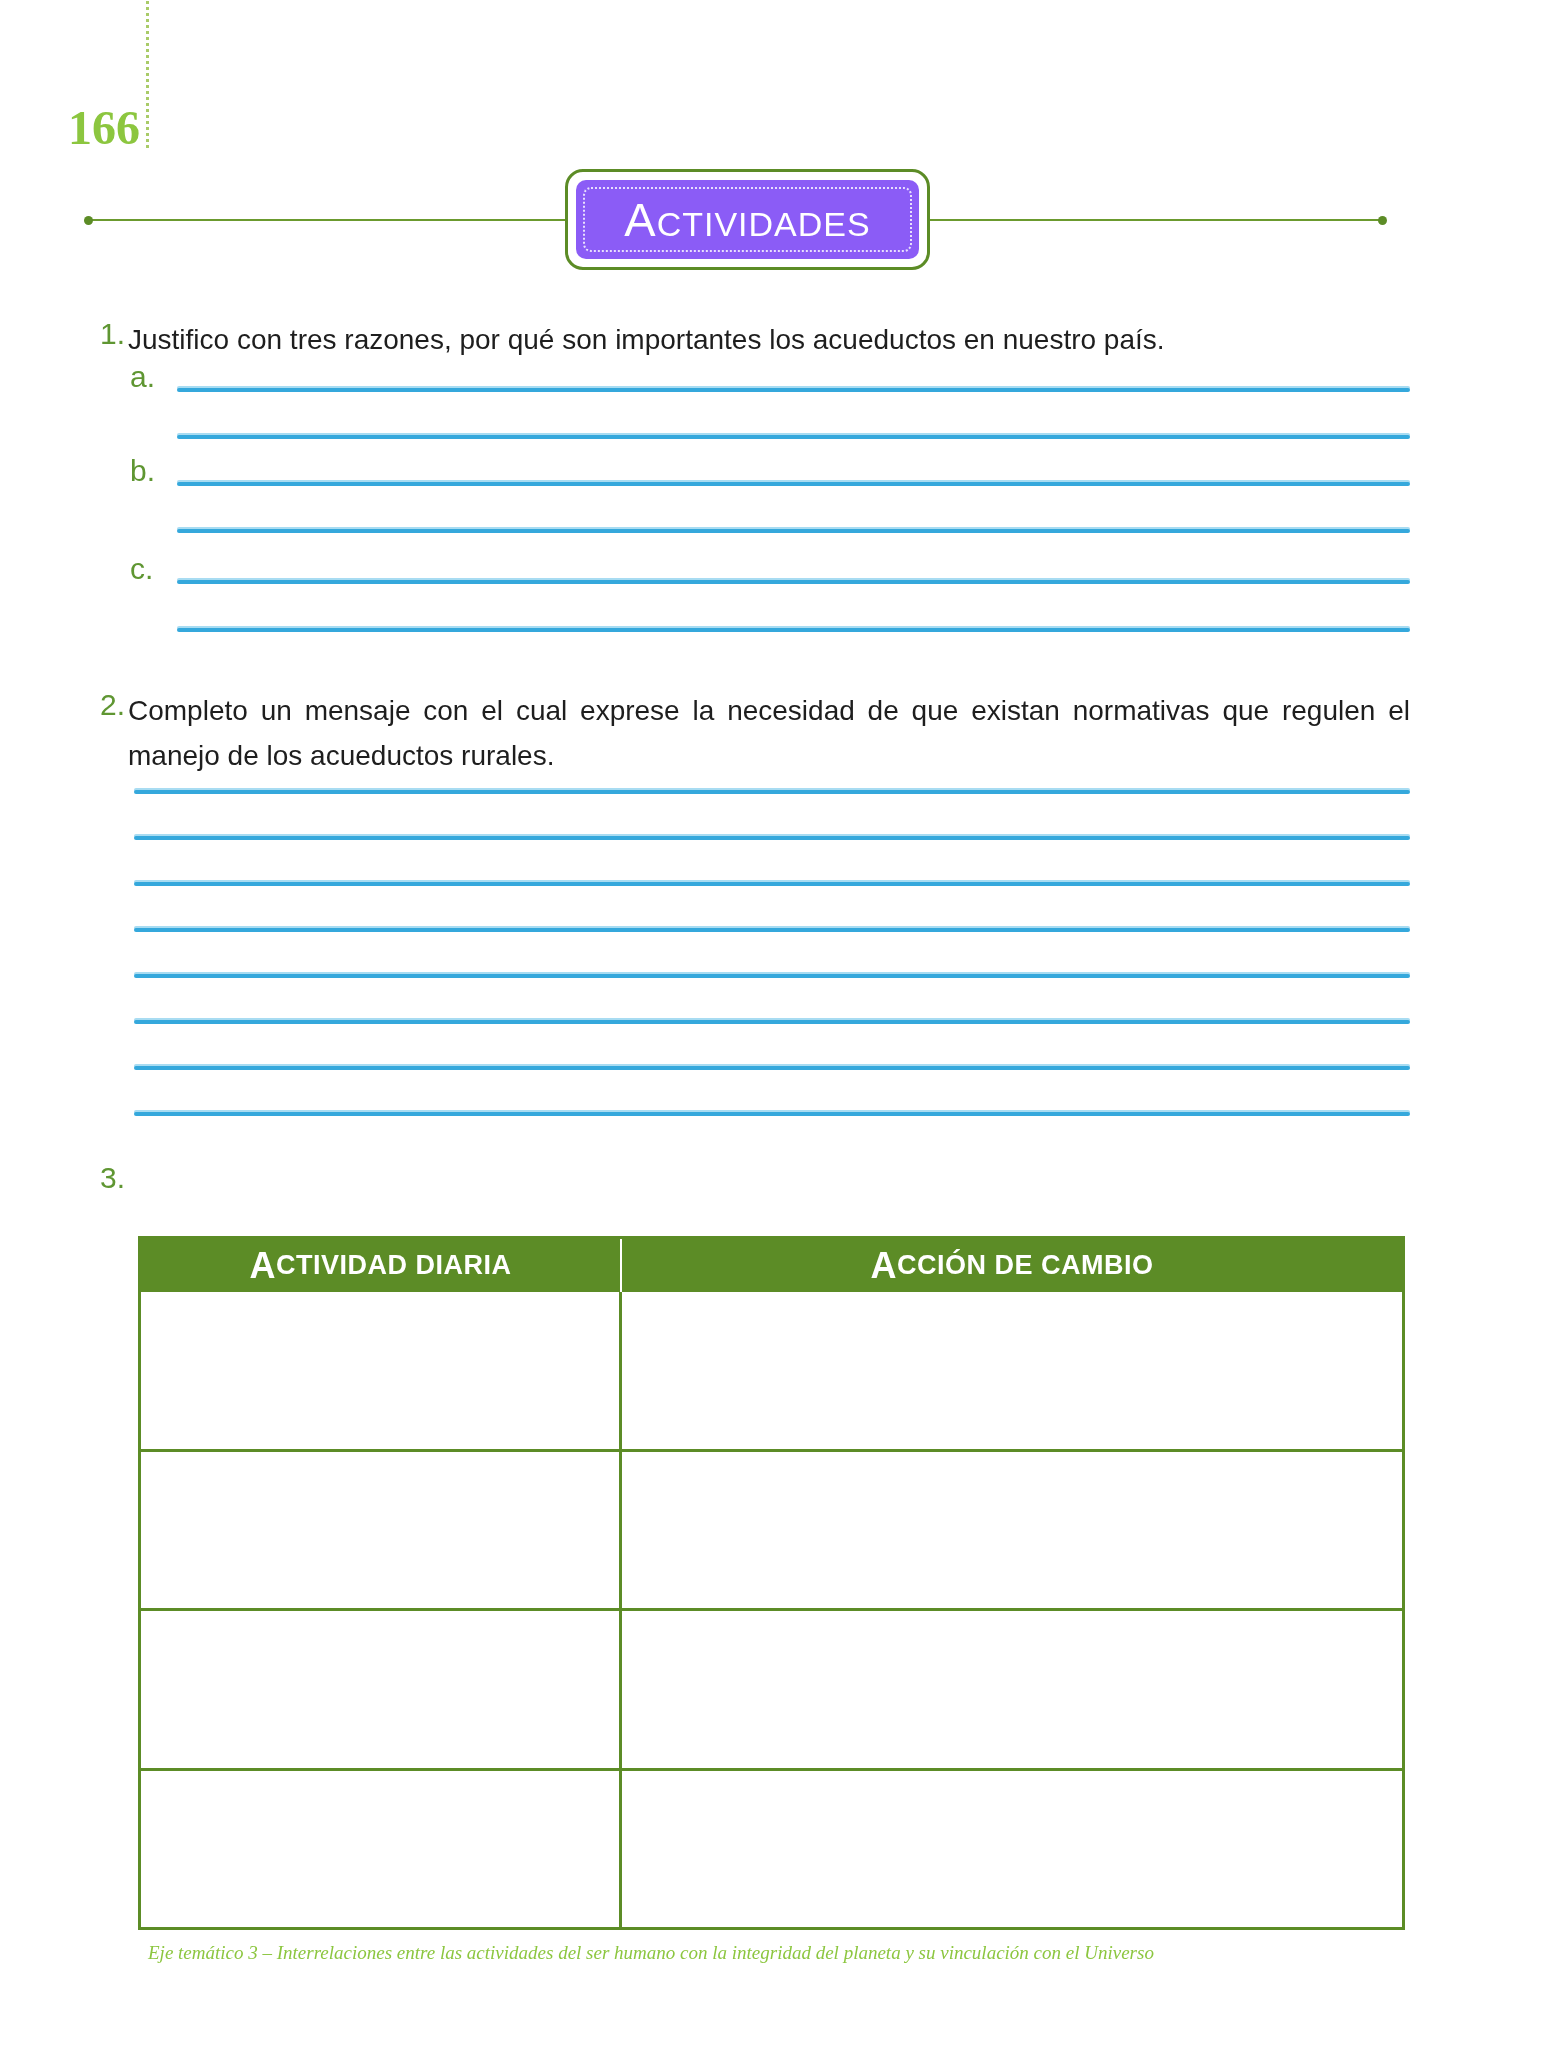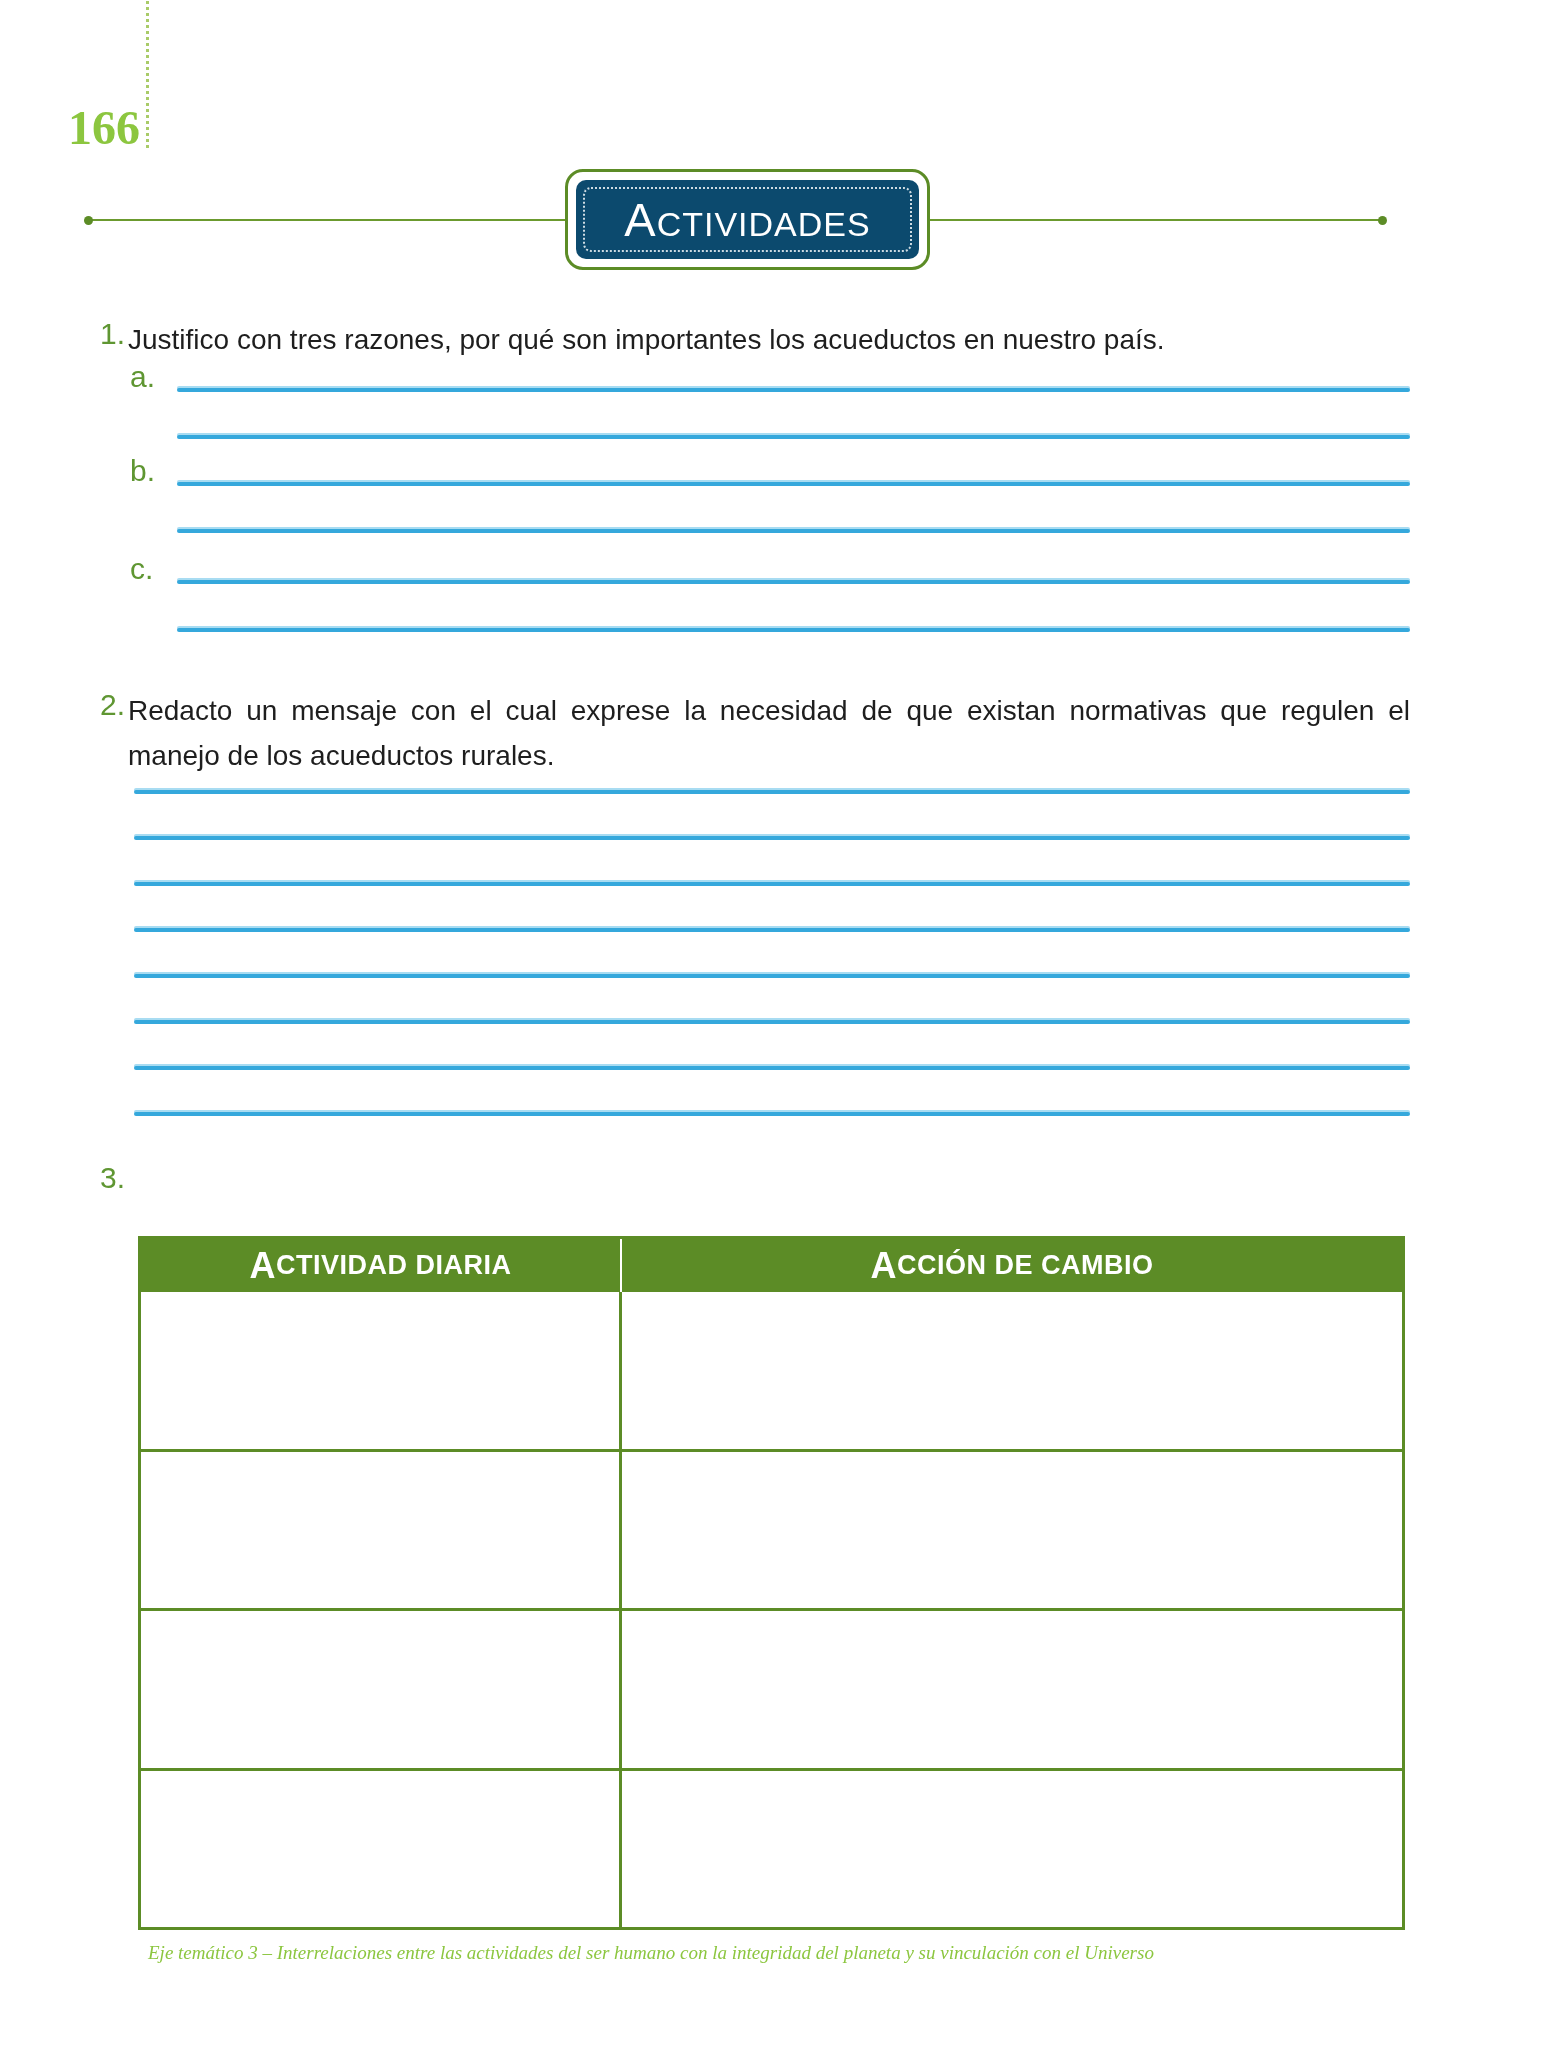--- a/index.html
+++ b/index.html
@@ -8,21 +8,21 @@
     font-family:"Liberation Sans", sans-serif;color:#1e1e1e;
   }
   
   .dotted-rule{position:absolute;left:146px;top:-4px;height:152px;width:0;border-left:3px dotted #a9cb68;}
   .page-number{position:absolute;left:68px;top:100px;font-family:"Liberation Serif", serif;font-weight:bold;font-size:48px;color:#8cc63f;}
   
   .banner-line{position:absolute;left:88px;top:219px;width:1294px;height:2px;background:#6b9a2e;}
   .banner-dot{position:absolute;width:9px;height:9px;border-radius:50%;background:#5c8c26;top:216px;}
   .banner-dot.left{left:84px;} .banner-dot.right{left:1378px;}
   .banner-box{position:absolute;left:565px;top:169px;width:365px;height:101px;background:#ffffff;border:3px solid #5c8c26;border-radius:18px;box-sizing:border-box;}
-  .banner-inner{position:absolute;left:8px;top:8px;right:8px;bottom:8px;background:#0c4a6e;border-radius:10px;display:flex;align-items:center;justify-content:center;}
+  .banner-inner{position:absolute;left:8px;top:8px;right:8px;bottom:8px;background:#8b5cf6;border-radius:10px;display:flex;align-items:center;justify-content:center;}
   .banner-dotted{position:absolute;left:7px;top:7px;right:7px;bottom:7px;border:2px dotted rgba(255,255,255,.8);border-radius:8px;}
   .banner-title{color:#ffffff;font-size:34px;letter-spacing:1px;line-height:1;}
   .banner-title .cap{font-size:47px;}
   
   .q-number{position:absolute;font-size:30px;color:#5f9632;}
   .q-text{position:absolute;font-size:28px;line-height:45px;color:#1e1e1e;}
   .justified{text-align:justify;}
   .item-letter{position:absolute;font-size:30px;color:#5f9632;}
   .answer-line{position:absolute;height:4px;background:#35a8dc;border-radius:2px;box-shadow:0 -2px 0 #a8dcf2;}
   
@@ -68,21 +68,21 @@
 
   <div class="item-letter" style="left:130px;top:454px;">b.</div>
   <div class="answer-line" style="left:177px;top:482px;width:1233px;"></div>
   <div class="answer-line" style="left:177px;top:529px;width:1233px;"></div>
 
   <div class="item-letter" style="left:130px;top:552px;">c.</div>
   <div class="answer-line" style="left:177px;top:580px;width:1233px;"></div>
   <div class="answer-line" style="left:177px;top:628px;width:1233px;"></div>
 
   <div class="q-number" style="left:100px;top:688px;">2.</div>
-  <div class="q-text justified" style="left:128px;top:688px;width:1282px;">Redacto un mensaje con el cual exprese la necesidad de que existan normativas que regulen el manejo de los acueductos rurales.</div>
+  <div class="q-text justified" style="left:128px;top:688px;width:1282px;">Completo un mensaje con el cual exprese la necesidad de que existan normativas que regulen el manejo de los acueductos rurales.</div>
 
   <div class="answer-line" style="left:134px;top:790px;width:1276px;"></div>
   <div class="answer-line" style="left:134px;top:836px;width:1276px;"></div>
   <div class="answer-line" style="left:134px;top:882px;width:1276px;"></div>
   <div class="answer-line" style="left:134px;top:928px;width:1276px;"></div>
   <div class="answer-line" style="left:134px;top:974px;width:1276px;"></div>
   <div class="answer-line" style="left:134px;top:1020px;width:1276px;"></div>
   <div class="answer-line" style="left:134px;top:1066px;width:1276px;"></div>
   <div class="answer-line" style="left:134px;top:1112px;width:1276px;"></div>
 

